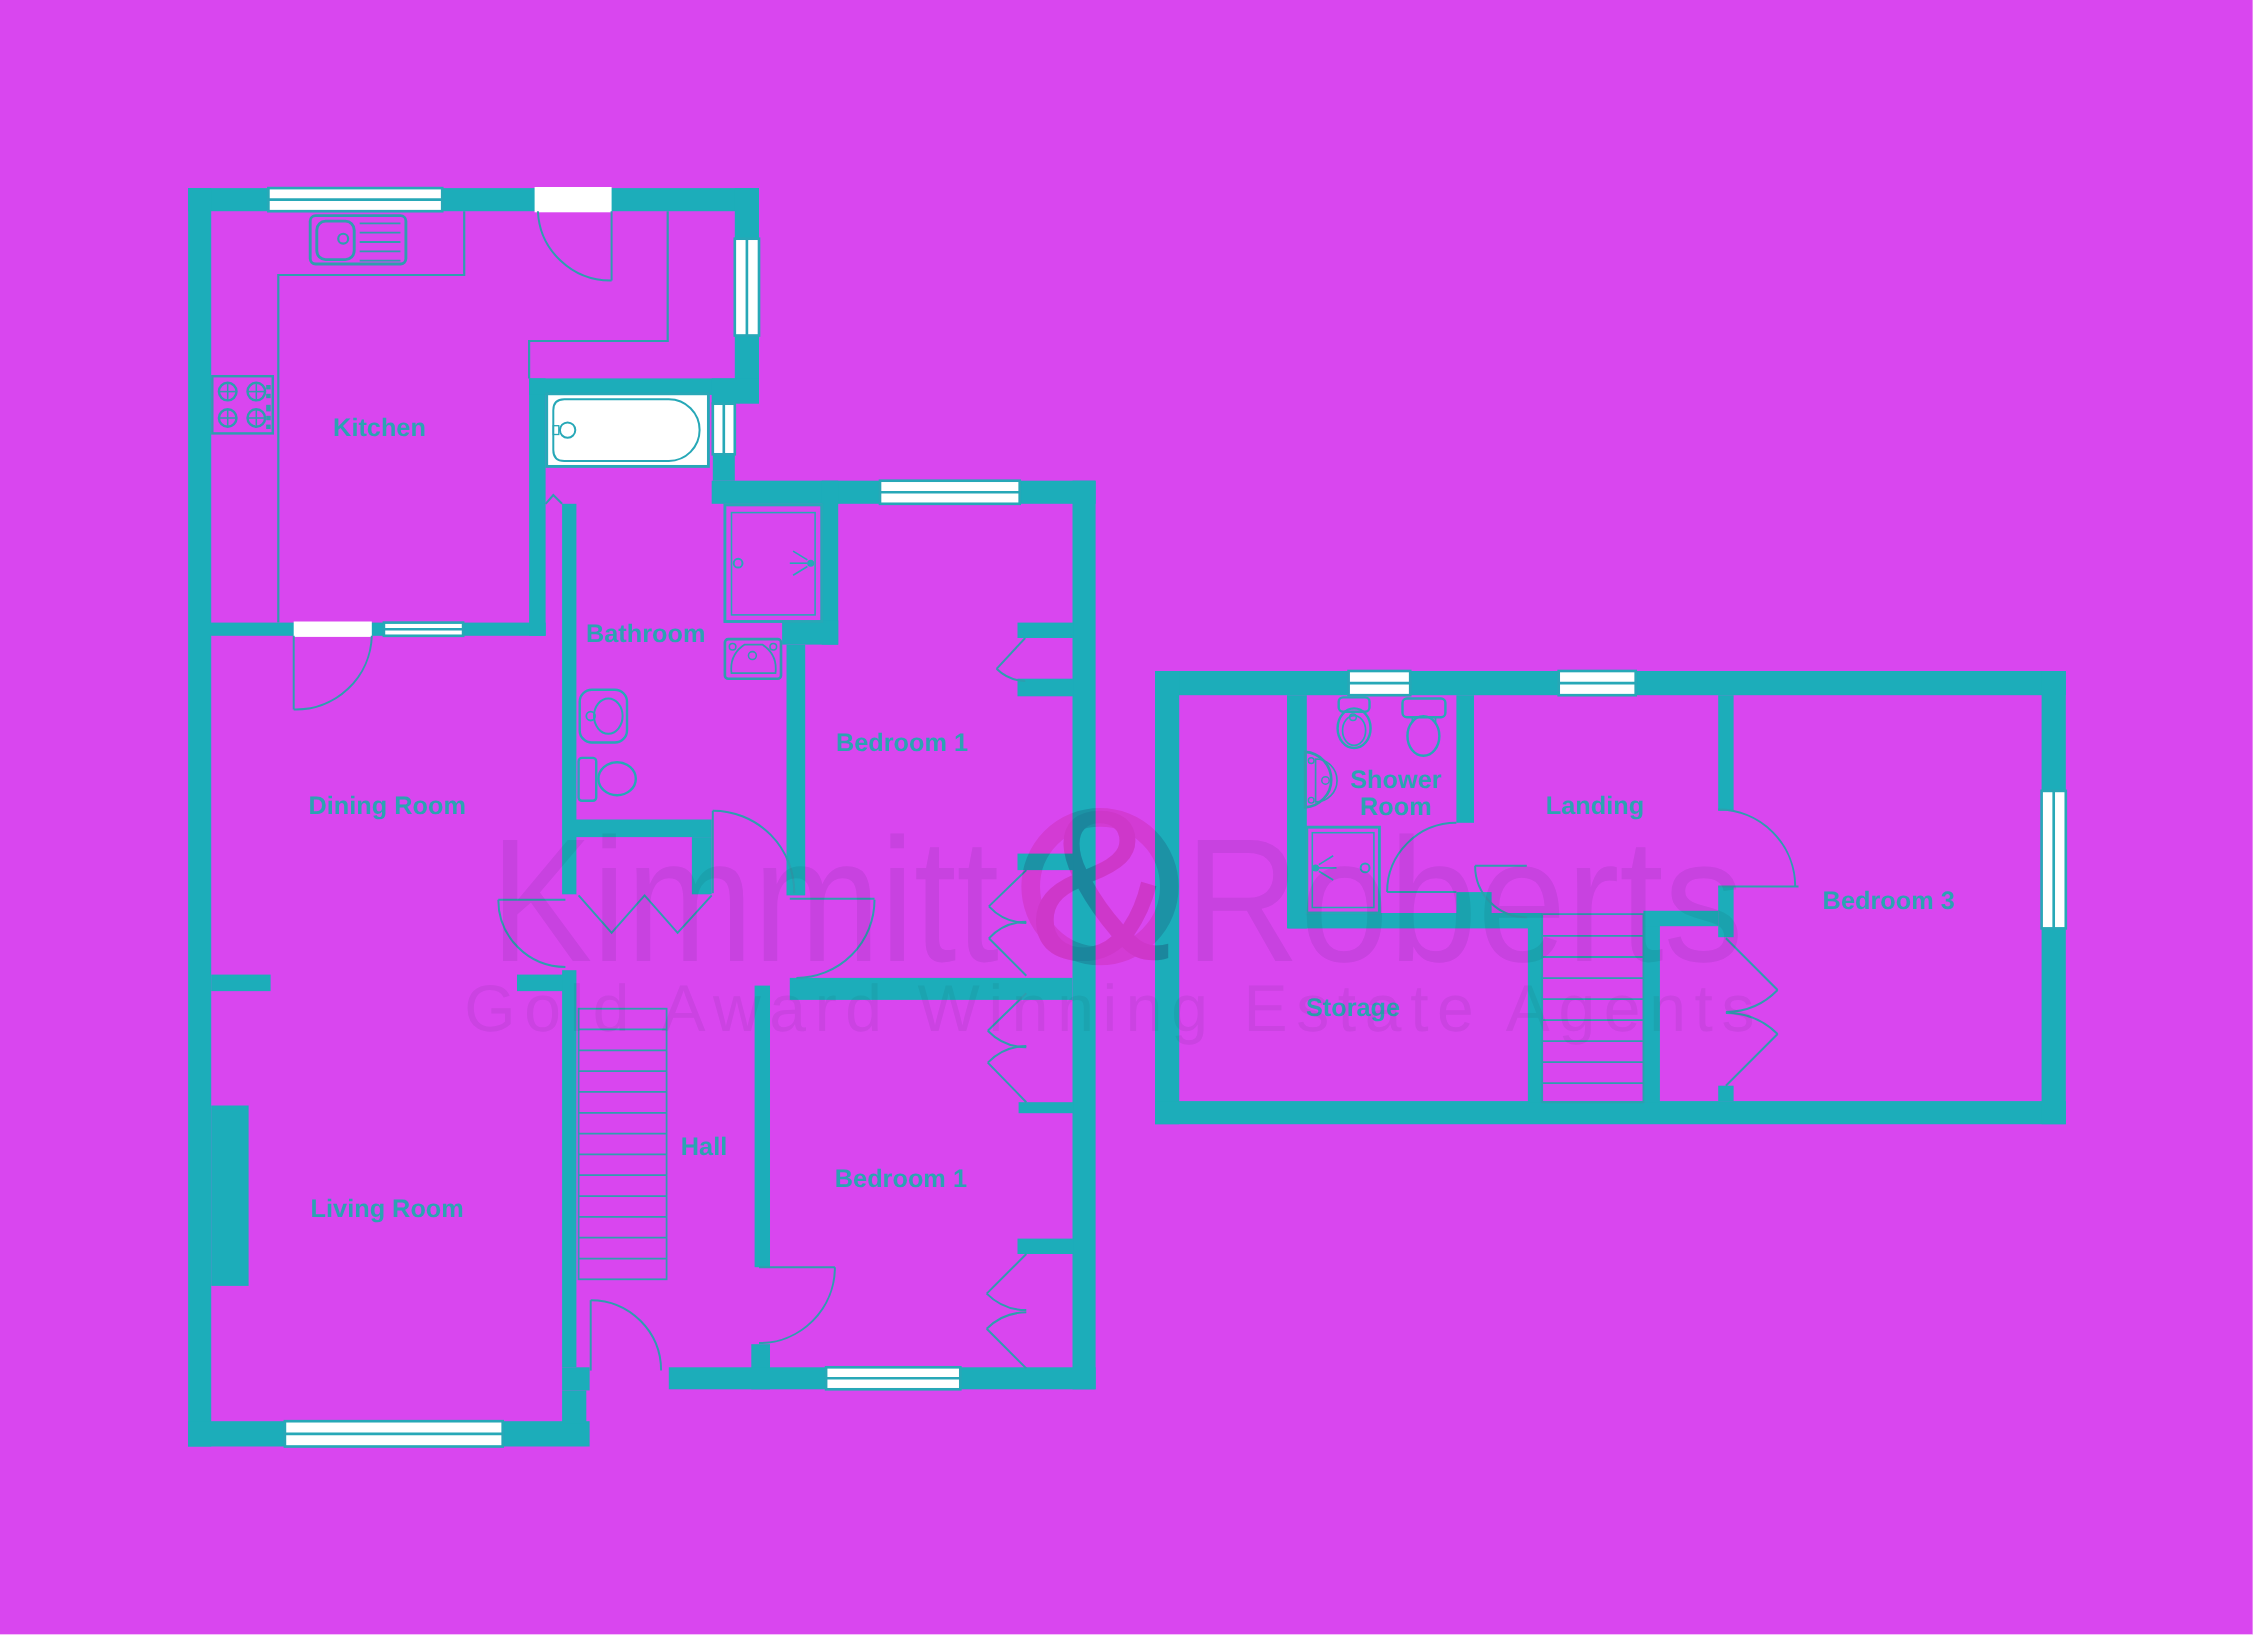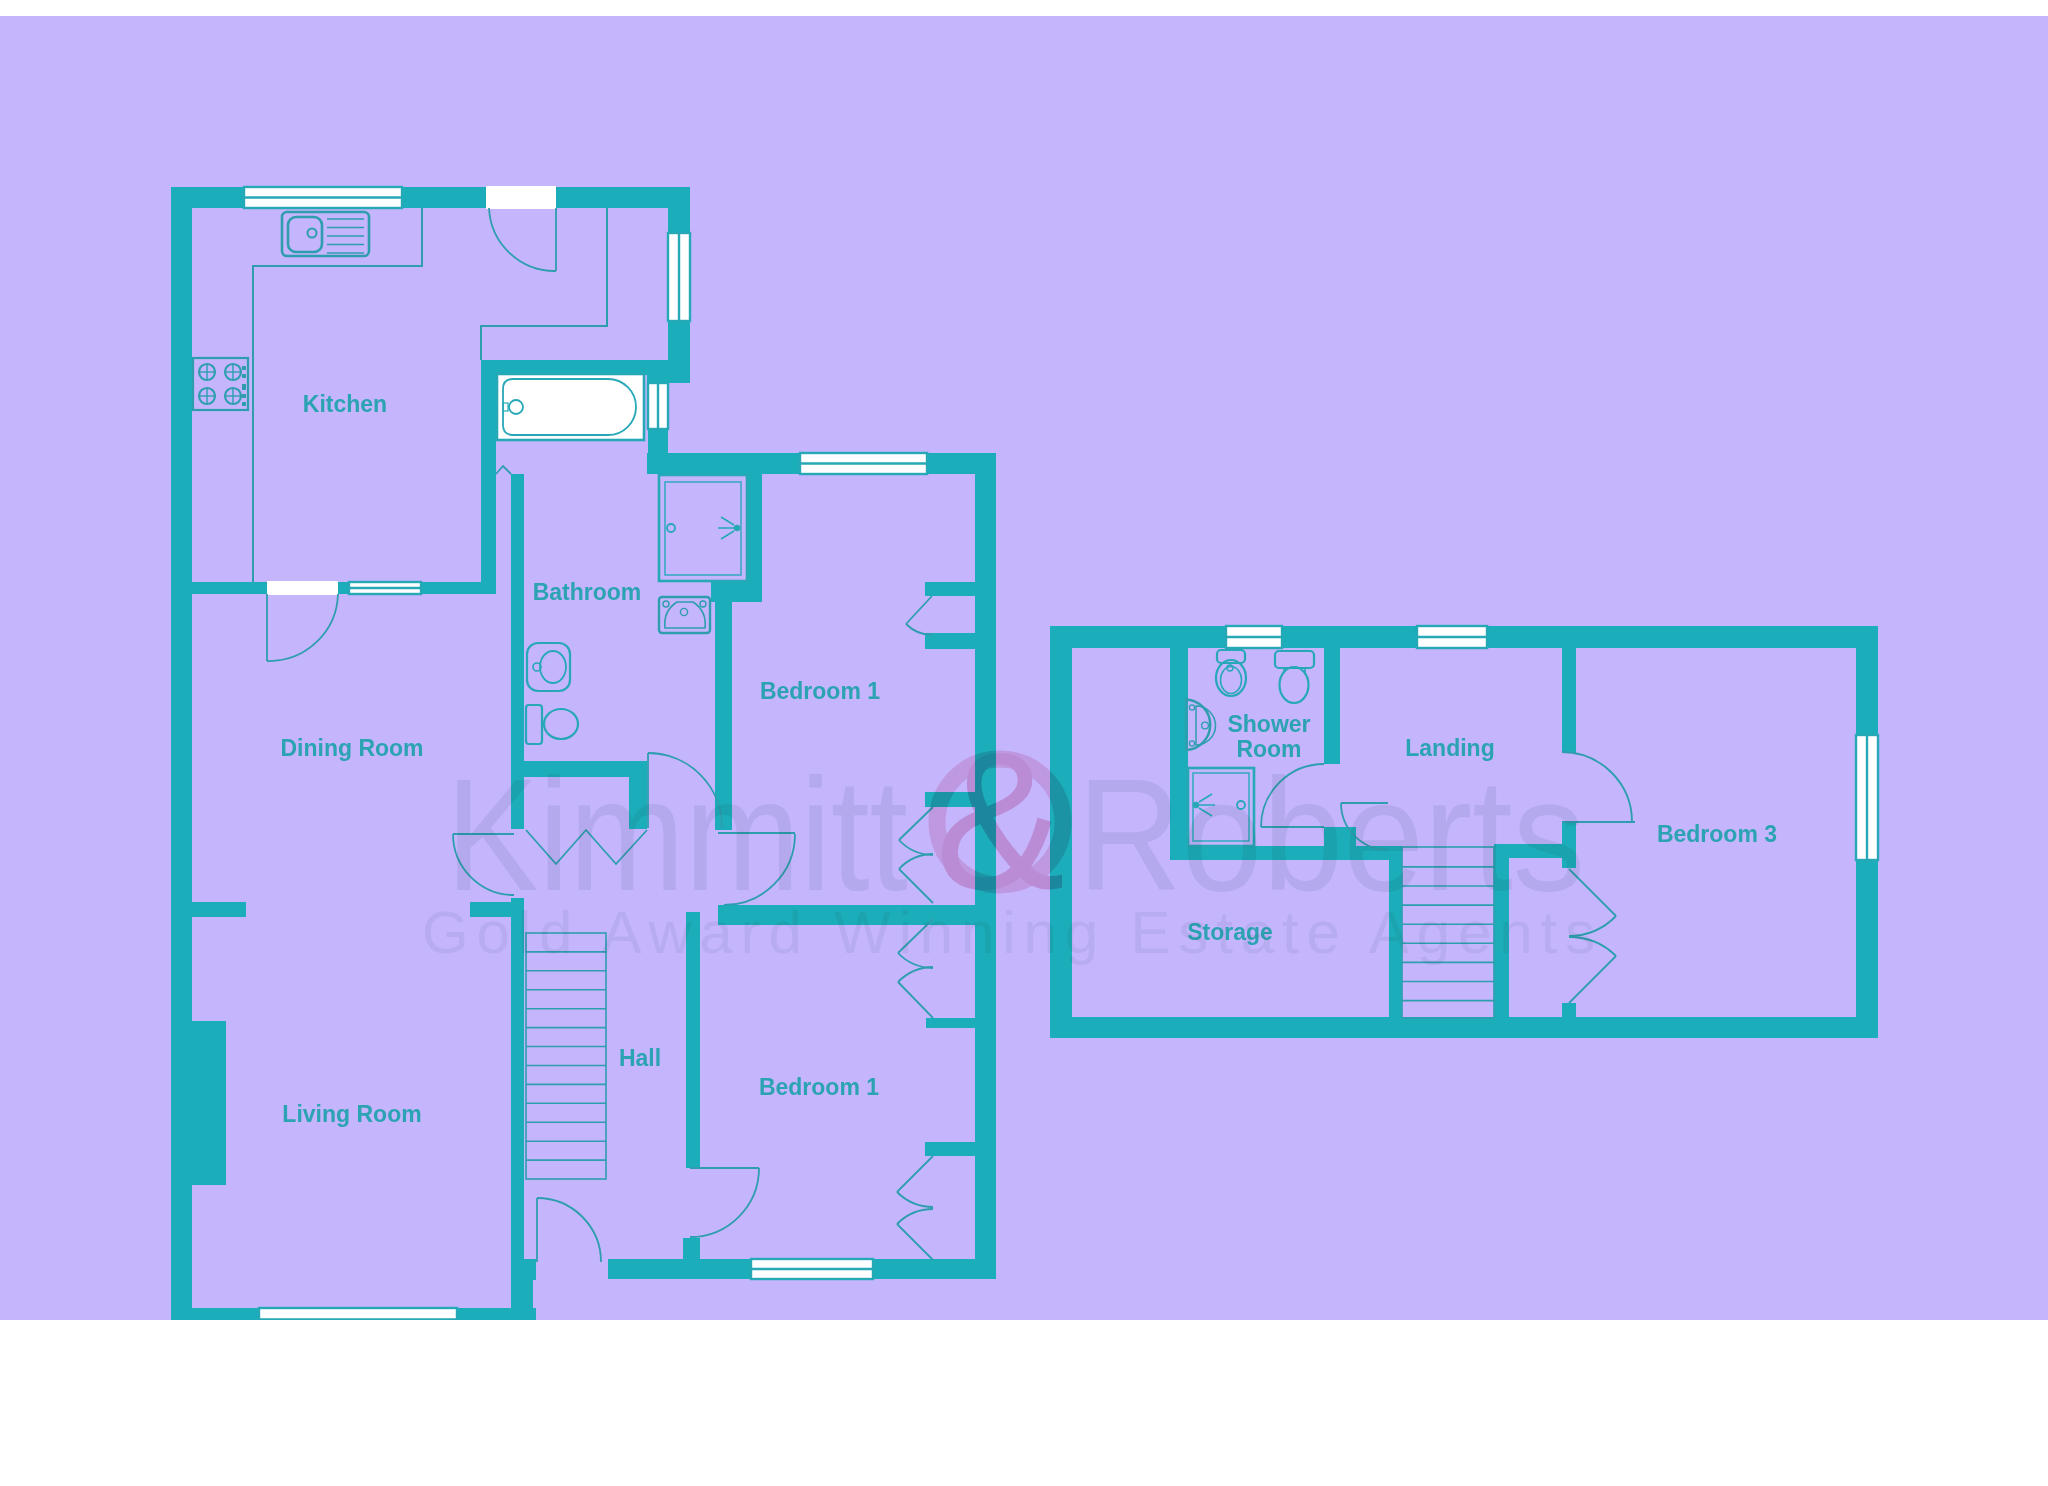--- a/index.html
+++ b/index.html
@@ -1,16 +1,16 @@
 <!DOCTYPE html>
 <html><head>
 <meta charset="utf-8">
 <style>
   html,body{margin:0;padding:0;background:#ffffff;}
-  #page{position:relative;width:2048px;height:1304px;background:#c4b5fd;overflow:hidden;margin-top:16px;}
+  #page{position:relative;width:2048px;height:1486px;background:#d946ef;overflow:hidden;}
   svg{position:absolute;top:0;left:0;}
   text{font-family:"Liberation Sans", sans-serif;}
   .lbl{fill:#2ba3b2;font-weight:bold;font-size:23px;}
   .wm{mix-blend-mode:multiply;}
 </style>
 </head>
 <body>
 <div id="page">
 <svg width="2048" height="1486" viewBox="0 0 2048 1486">
 <g fill="#1cadba" stroke="none">

